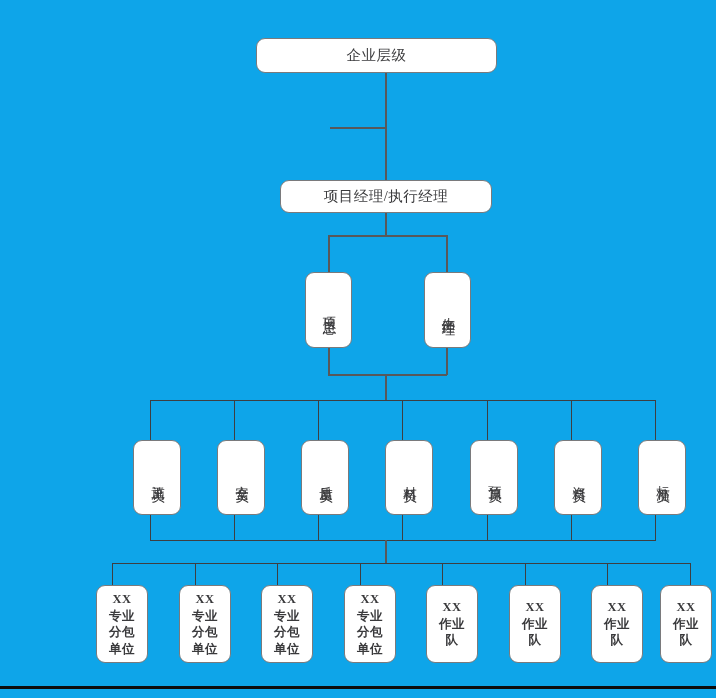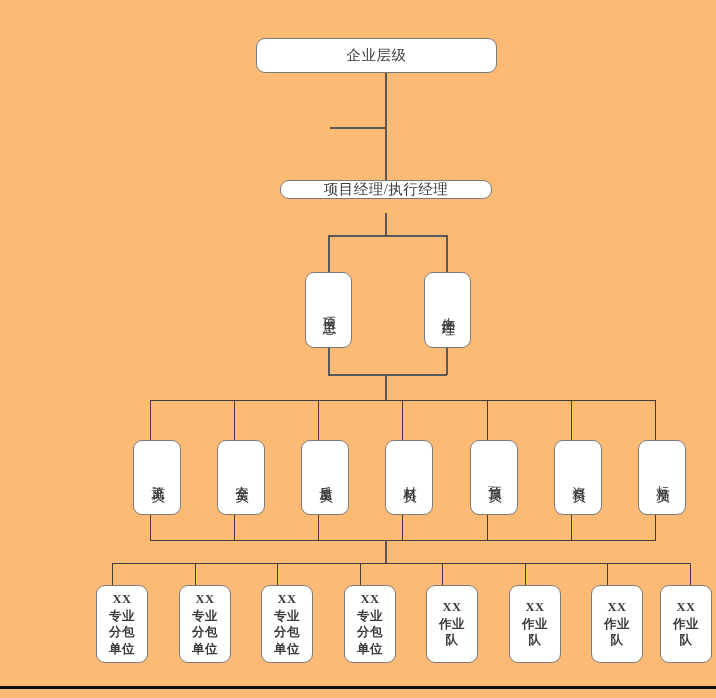--- a/index.html
+++ b/index.html
@@ -7,21 +7,21 @@
     padding: 0;
     background: #ffffff;
   }
   body {
     font-family: "Liberation Serif", "DejaVu Serif", serif;
   }
   #chart-root {
     position: relative;
     width: 716px;
     height: 698px;
-    background: #fdba74;
+    background: #0ea5e9;
     overflow: hidden;
   }
 
   
   .conn {
     position: absolute;
     background: #58585a;
   }
   .conn.h { height: 2px; }
   .conn.v { width: 2px; }
@@ -85,21 +85,21 @@
 
   <div class="node horiz" style="left:256px; top:38px; width:241px; height:35px;">
     <span>企业层级</span>
   </div>
 
   <div class="conn v" style="left:385px; top:73px; height:107px;"></div>
 
 
   <div class="conn h" style="left:330px; top:127px; width:56px;"></div>
 
-  <div class="node horiz" style="left:280px; top:180px; width:212px; height:19px;">
+  <div class="node horiz" style="left:280px; top:180px; width:212px; height:33px;">
     <span>项目经理/执行经理</span>
   </div>
 
   <div class="conn v" style="left:385px; top:213px; height:23px;"></div>
 
   <div class="conn h" style="left:328px; top:235px; width:119px;"></div>
 
   <div class="conn v" style="left:328px; top:235px; height:38px;"></div>
   <div class="conn v" style="left:446px; top:235px; height:38px;"></div>
 

